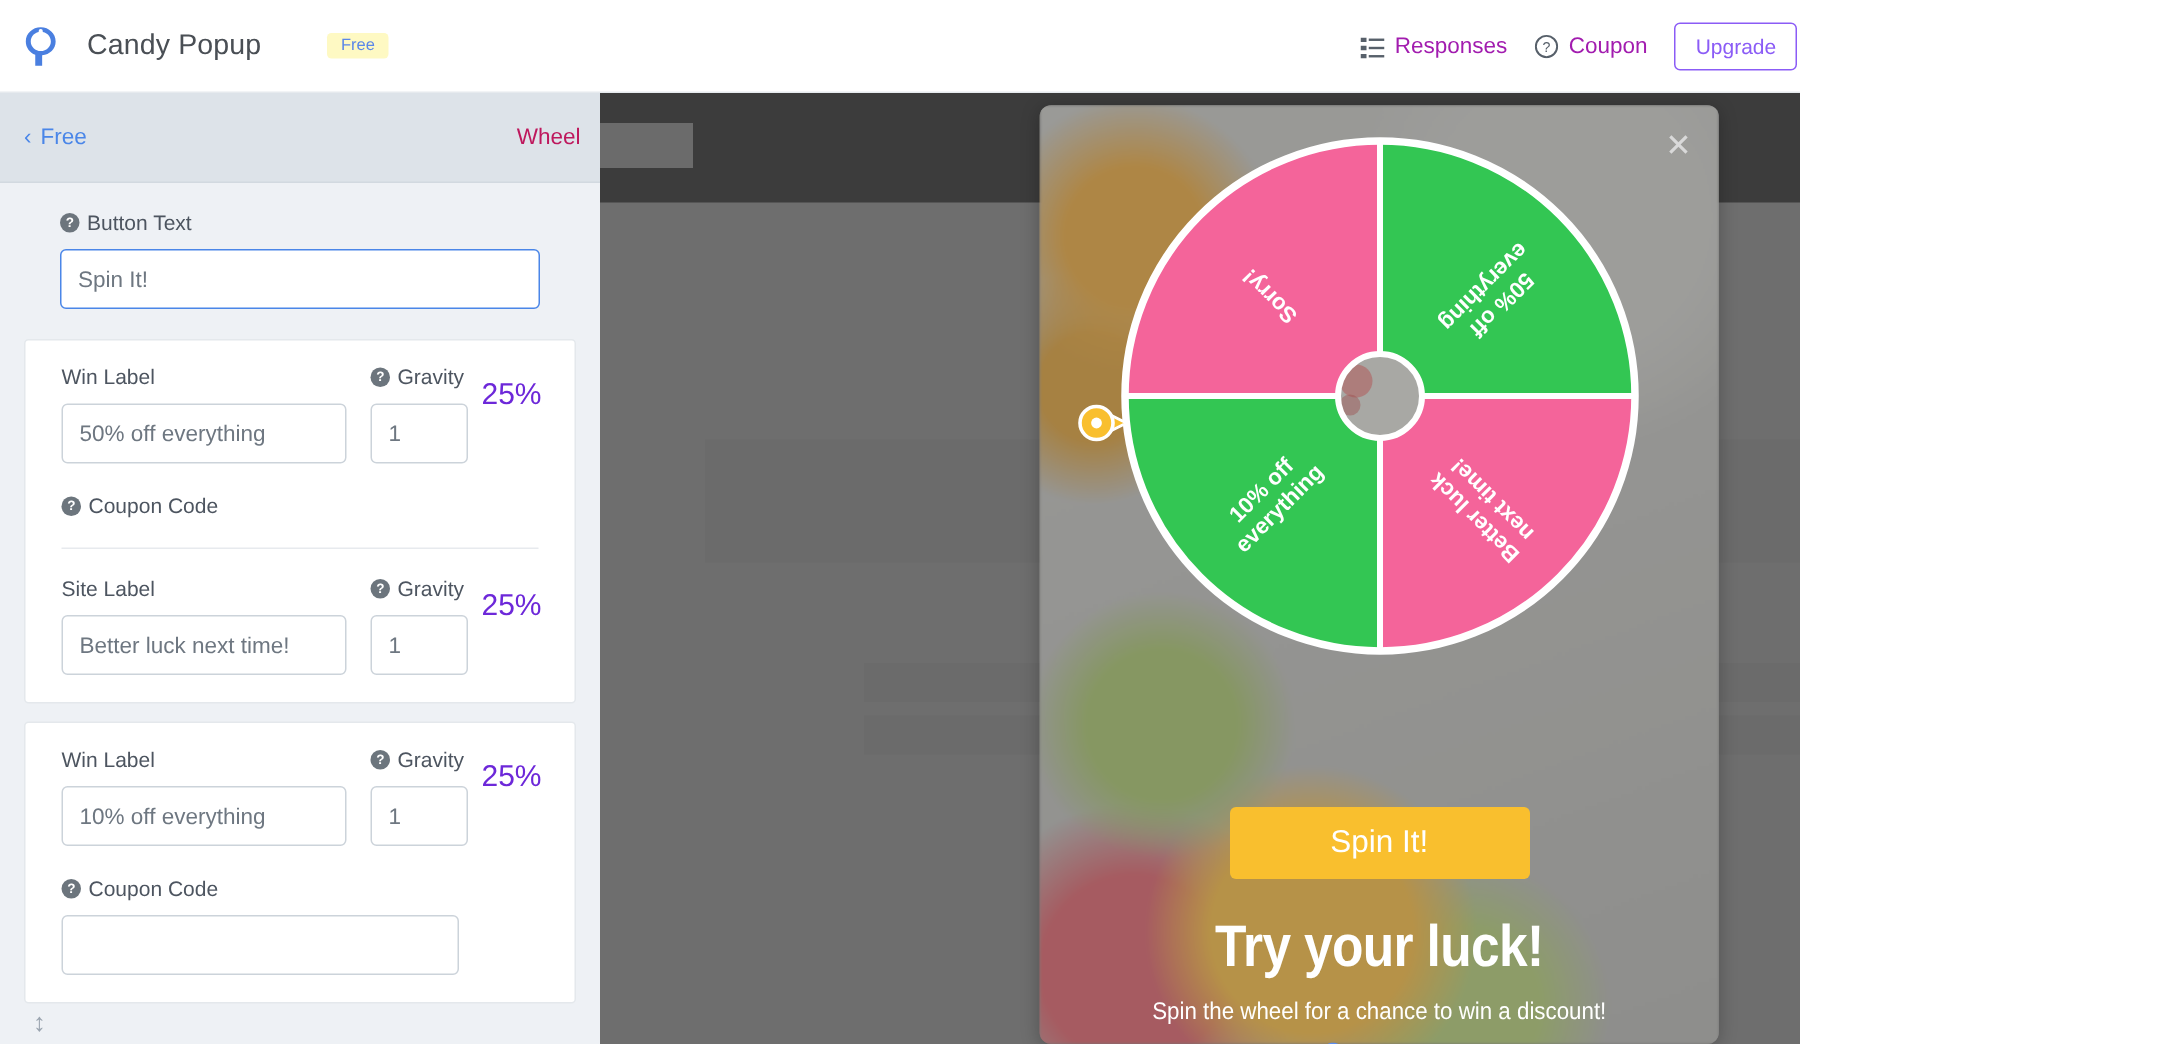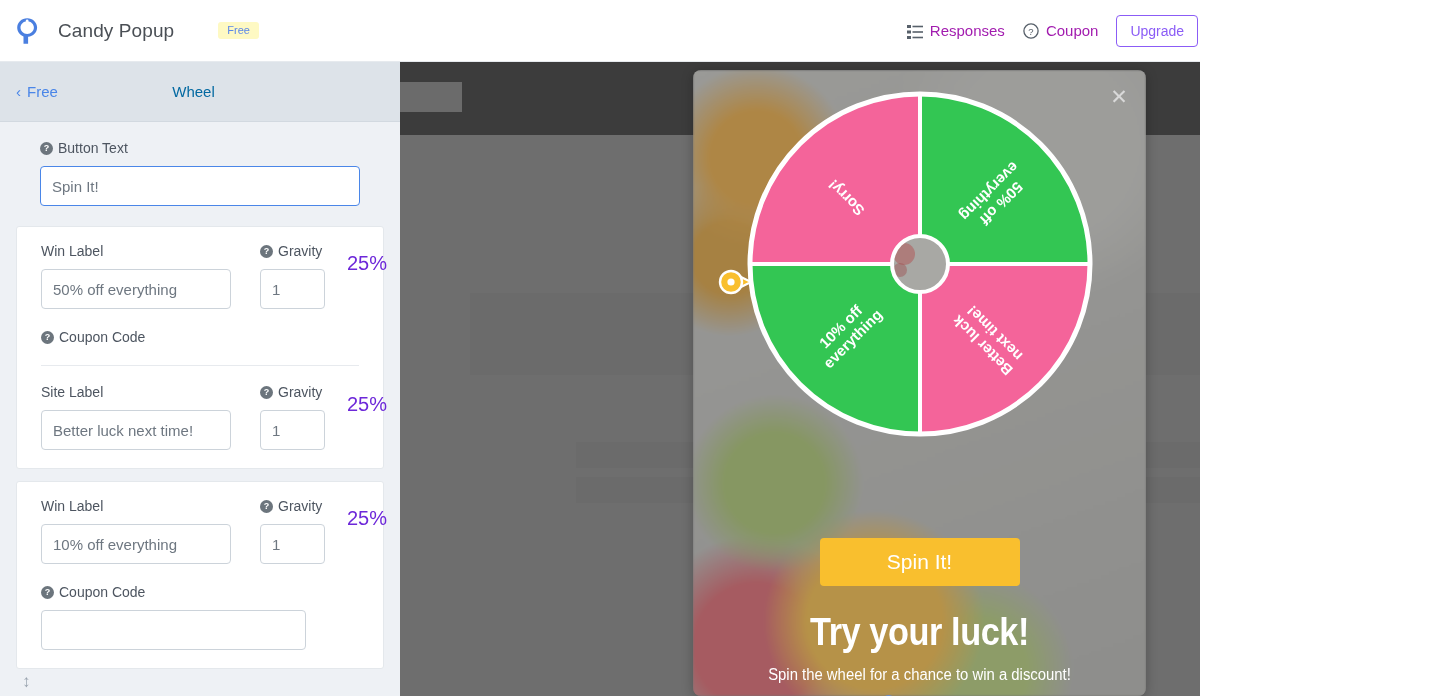--- a/index.html
+++ b/index.html
@@ -65,22 +65,22 @@
   }
   .sb-head {
     height: 60px; background: #dde3e9; display: flex; align-items: center;
     position: relative; border-bottom: 1px solid #d2d9e0;
   }
   .sb-back {
     display: flex; align-items: center; gap: 6px; color: #4a86e8;
     font-size: 15px; padding-left: 16px; cursor: pointer;
   }
   .sb-title {
-    position: absolute; left: 0; right: 13px; text-align: center;
-    font-size: 15px; color: #0369a1; pointer-events: none;
+    position: absolute; left: 0; right: 13px; text-align: right;
+    font-size: 15px; color: #be185d; pointer-events: none;
   }
   .sb-body { padding: 0; height: 574px; position: relative; overflow: hidden; }
 
   .field-label {
     display: flex; align-items: center; gap: 5px;
     font-size: 14px; color: #4d5560; margin-bottom: 10px;
   }
   .help-ico {
     width: 13px; height: 13px; border-radius: 50%; background: #6c757d;
     color: #fff; font-size: 9px; font-weight: bold;
@@ -94,21 +94,21 @@
   }
   .txt.focused { border-color: #4a86e8; }
 
   .sec-a { padding: 18px 20px 20px 40px; }
   .sec-a .txt { width: 320px; }
 
   .card {
     background: #fff; margin: 0 16px 12px 16px; border-radius: 3px;
     border: 1px solid #e4e8ec; padding: 16px 24px 18px 24px;
   }
-  .row2 { display: flex; align-items: flex-start; gap: 13px; }
+  .row2 { display: flex; align-items: flex-start; }
   .col-main { width: 190px; }
   .col-main .txt { width: 190px; }
   .col-grav { margin-left: 16px; }
   .col-grav .txt { width: 65px; text-align: left; }
   .pct { font-size: 20px; color: #6d28d9; margin-left: 9px; padding-top: 9px; }
   .divider { height: 1px; background: #e7eaee; margin: 20px 0 0 0; }
   .coupon-wrap { margin-top: 20px; }
   .coupon-wrap .txt { width: 265px; }
   .resize-handle {
     position: absolute; left: 22px; bottom: 6px; color: #9aa4af;

